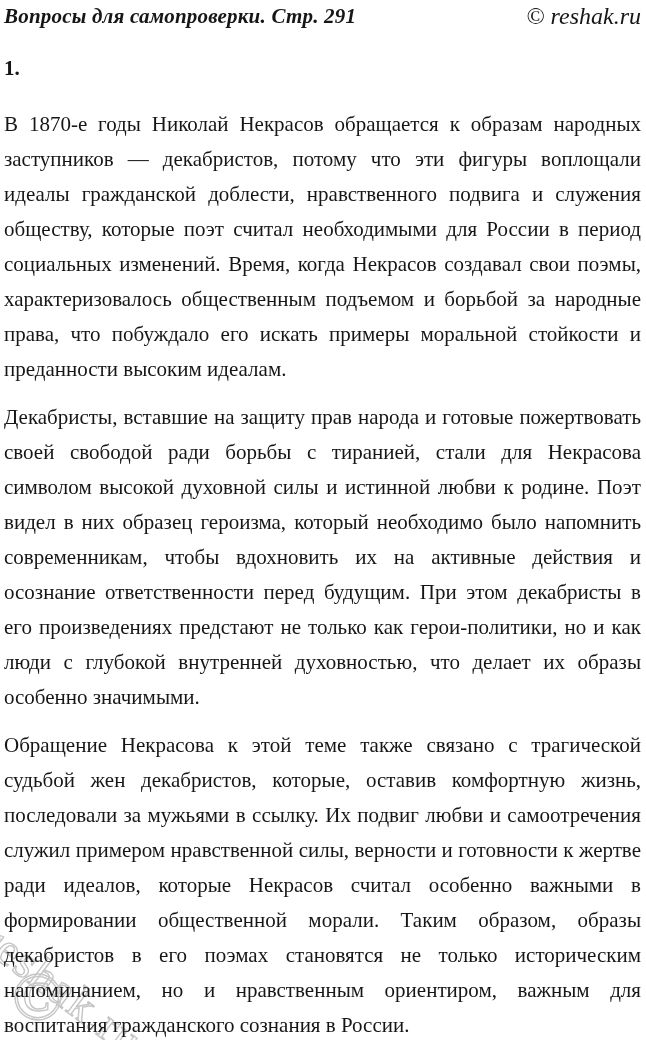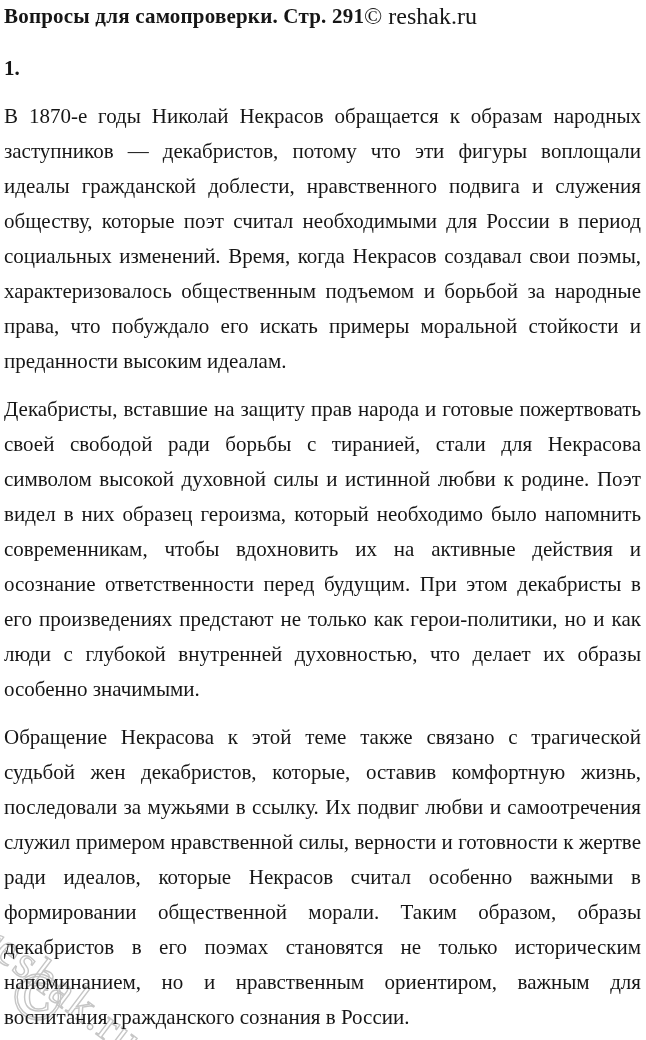--- a/index.html
+++ b/index.html
@@ -12,21 +12,23 @@
     font-family: "Liberation Serif", "DejaVu Serif", serif;
     color: #161616;
   }
   .content {
     position: relative;
     z-index: 1;
     padding: 3px 5px 0 4px;
   }
   .header-row {
     display: flex;
+    justify-content: space-between;
     align-items: flex-start;
+    font-style: italic;
   }
   .doc-title {
     font-weight: bold;
     font-size: 21px;
     line-height: 26px;
     letter-spacing: 0.2px;
   }
   .copyright {
     font-size: 24px;
     line-height: 26px;
@@ -38,21 +40,21 @@
     margin-top: 26px;
   }
   .paragraphs p {
     margin: 0 0 13px 0;
     font-size: 21px;
     line-height: 35px;
     text-align: justify;
     text-justify: inter-word;
     hyphens: none;
   }
-  .paragraphs p.first { margin-top: 18px; }
+  .paragraphs p.first { margin-top: 26px; }
   .watermark {
     position: absolute;
     left: 0;
     top: 0;
     width: 100%;
     height: 100%;
     z-index: 0;
     pointer-events: none;
   }
   .wm-text {

